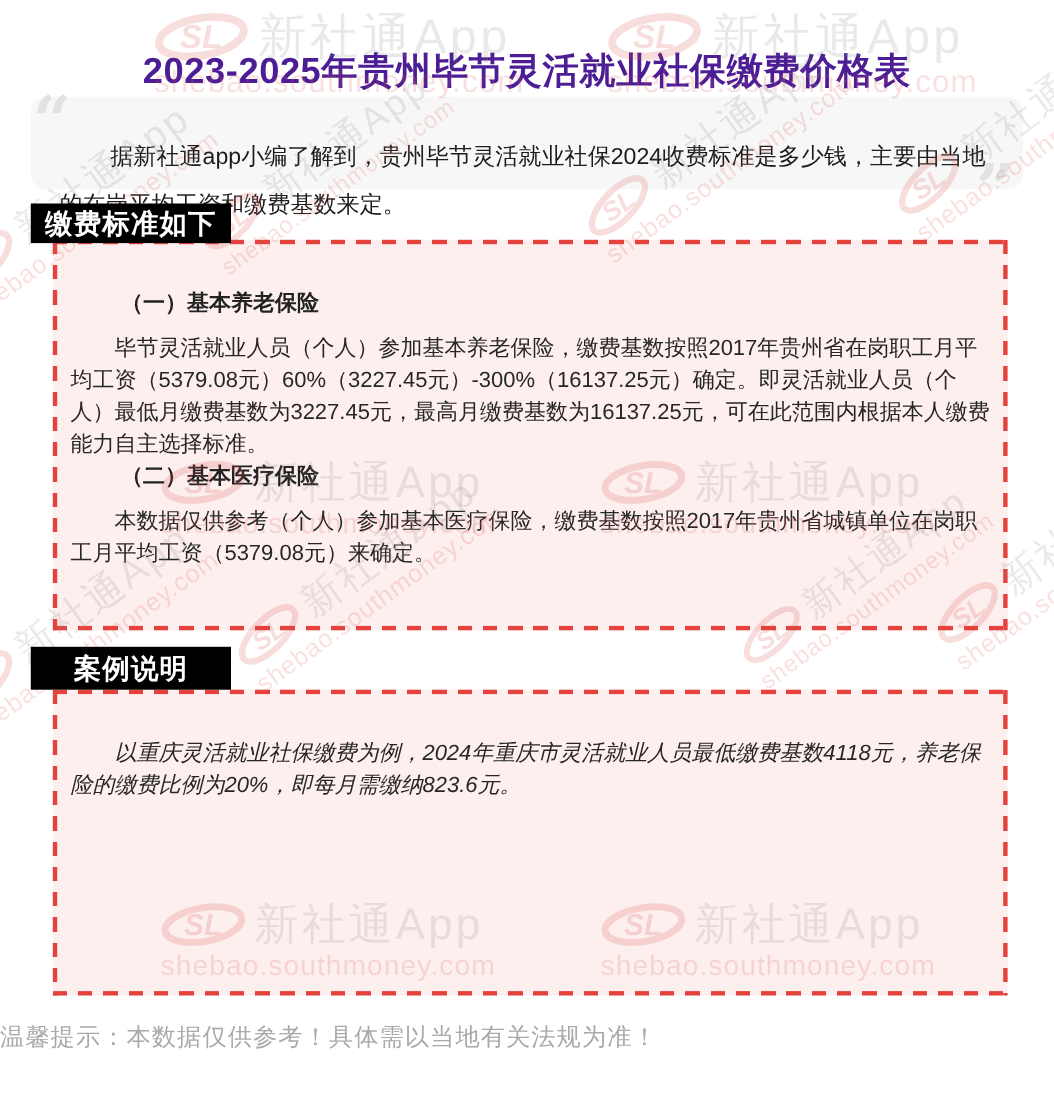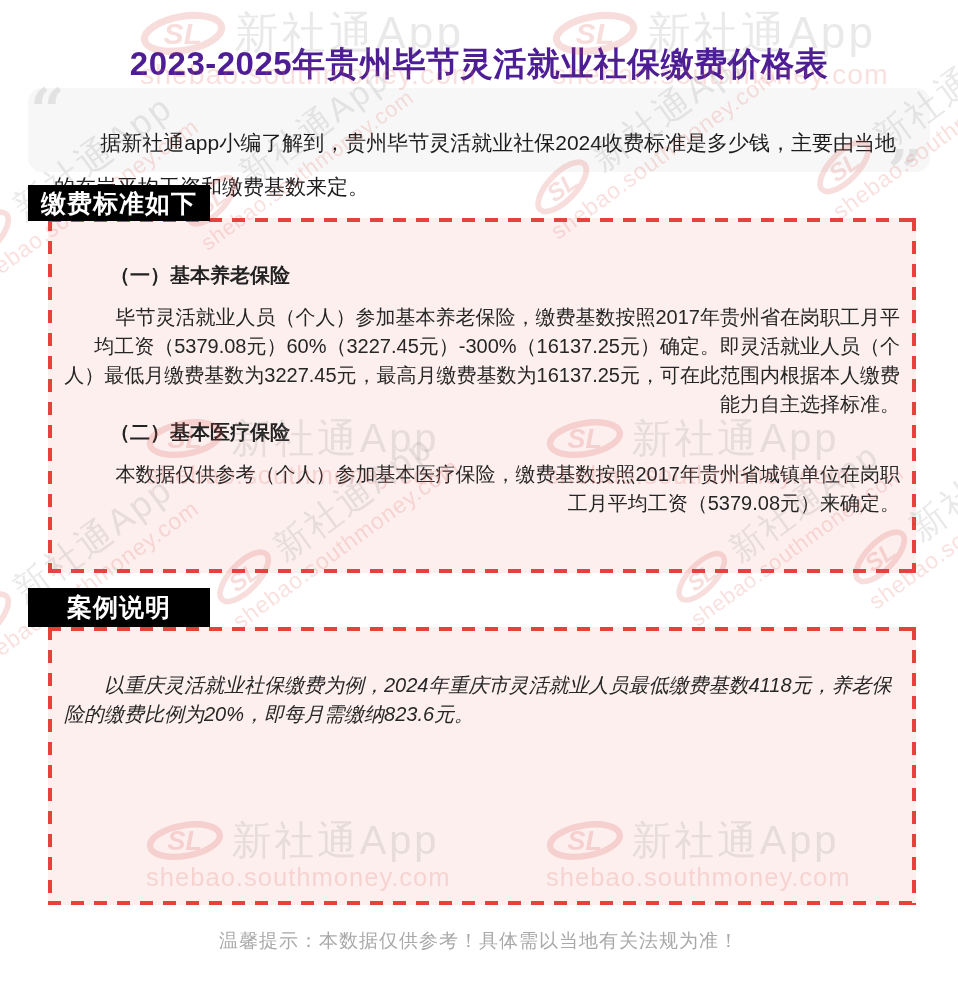--- a/index.html
+++ b/index.html
@@ -52,27 +52,27 @@
   .dash-top{top:0;}.dash-bottom{bottom:0;}
   .dash-left{left:0;}.dash-right{right:0;}
   .box-inner{position:relative;padding:44px 16px 0 16px;z-index:1;}
   .box-heading{
     font-size:20px;color:#222;margin:0 0 0 0;padding-left:46px;
   }
   .box-para{
     font-size:20px;line-height:29px;color:#262626;
     margin:14px 0 0 0;text-indent:2em;
   }
-  .box-heading + .box-para{margin-top:14px;text-align:right;}
+  .box-heading + .box-para{margin-top:14px;}
   .box-para + .box-heading{}
   .box-case .box-para{margin-top:0;margin-bottom:26px;}
   
   .footer-note{
-    position:absolute;top:928px;left:0;width:958px;text-align:center;
-    font-size:19px;color:#a9a9a9;z-index:2;letter-spacing:1px;
+    position:absolute;top:928px;left:0;width:958px;
+    font-size:22px;color:#a9a9a9;z-index:2;letter-spacing:1px;
   }
   
   .wm-layer{position:absolute;inset:0;z-index:3;pointer-events:none;}
   .wm{position:absolute;white-space:nowrap;opacity:.18;transform-origin:left top;}
   .wm-top{display:flex;align-items:center;gap:8px;}
   .wm-logo{color:#d84a44;flex:none;}
   .wm-brand{font-size:42px;color:#8a8a8a;letter-spacing:3px;}
   .wm-url{font-size:27px;color:#e05a52;margin-top:-4px;letter-spacing:1px;}
 </style>
 </head>

